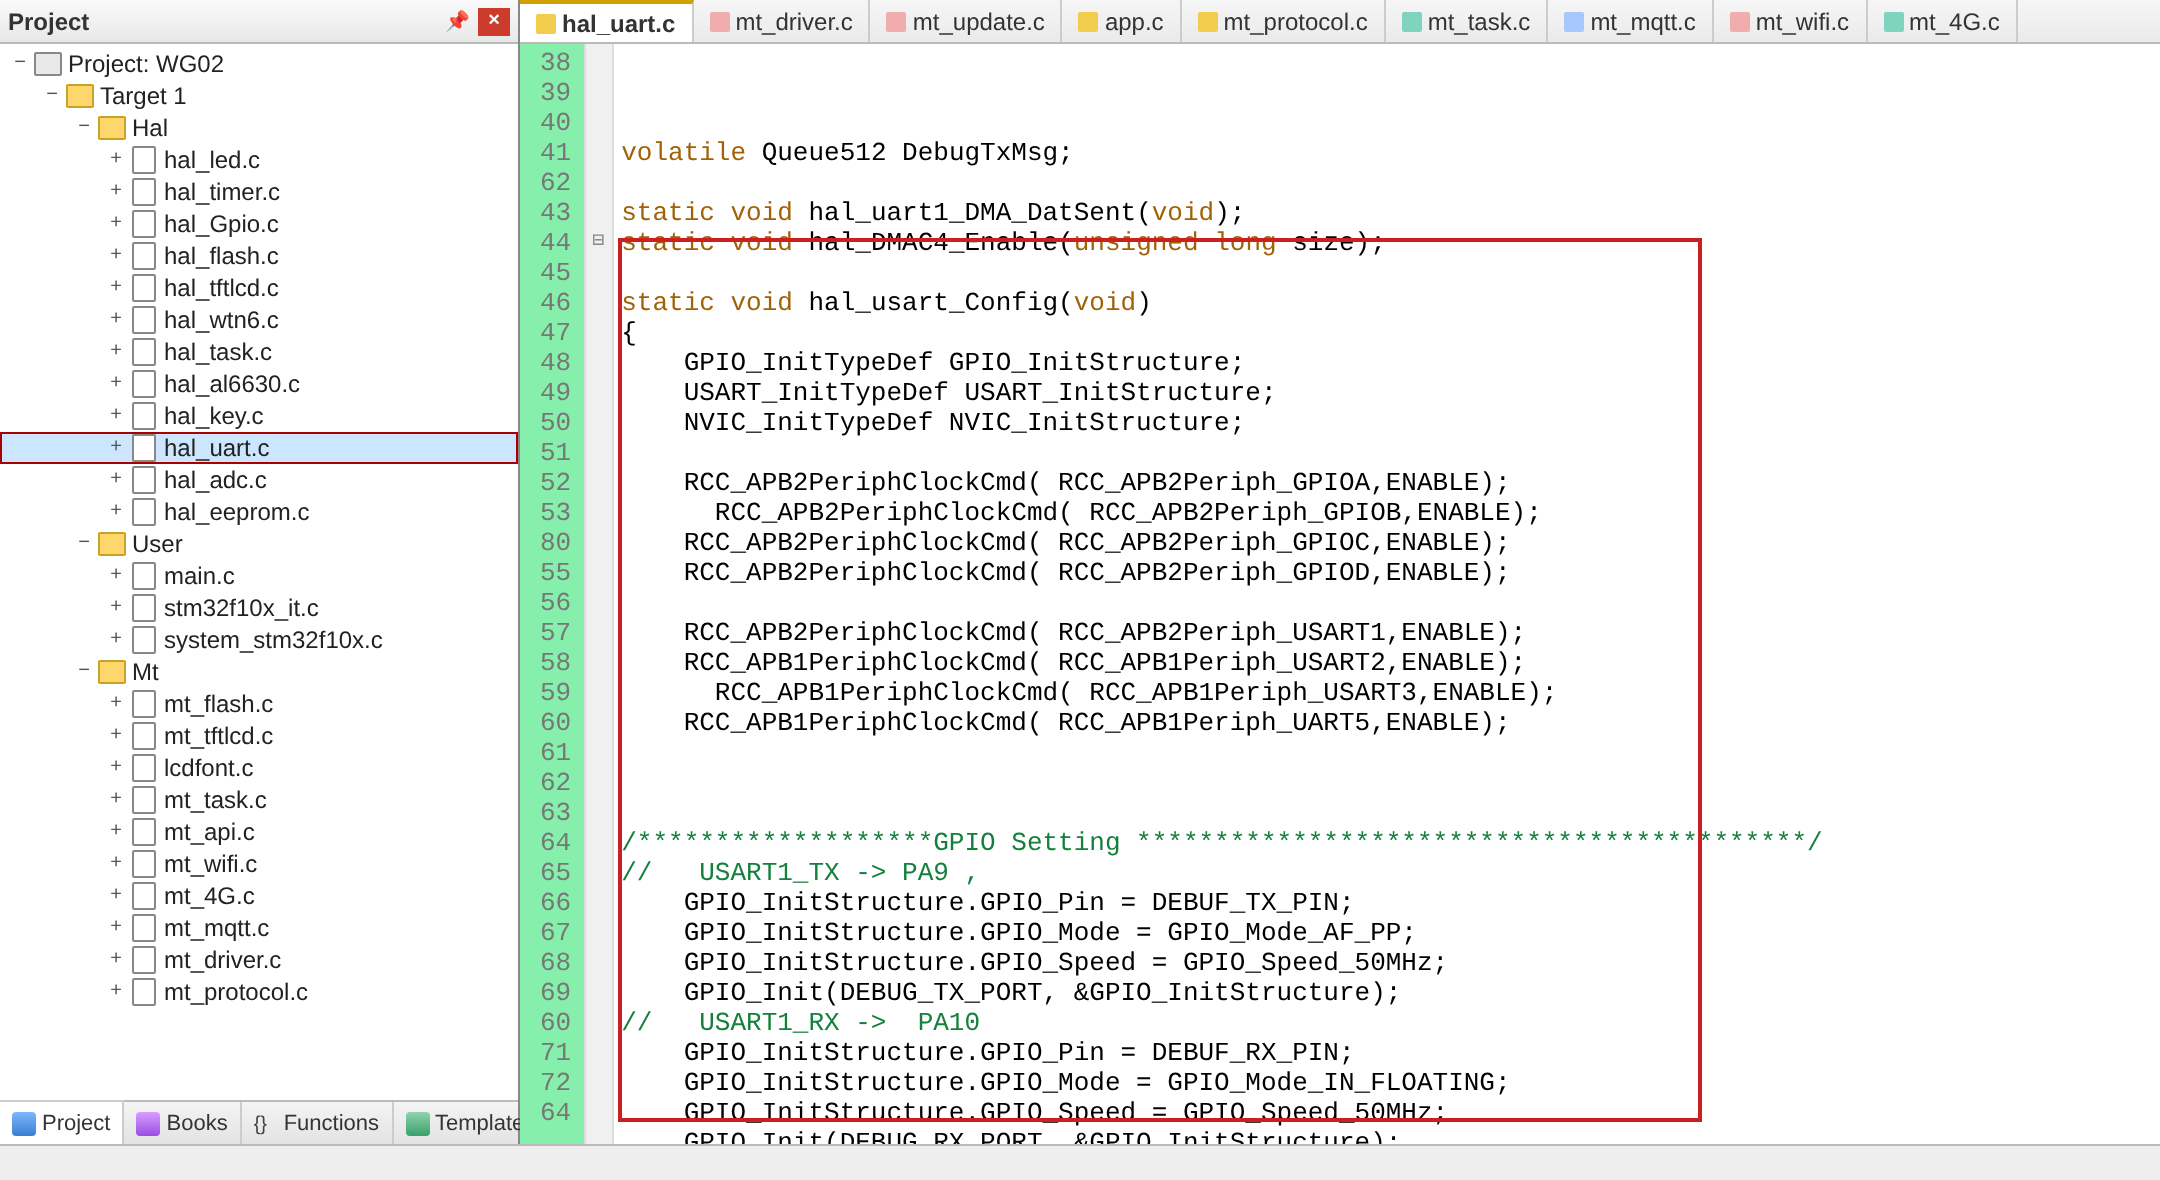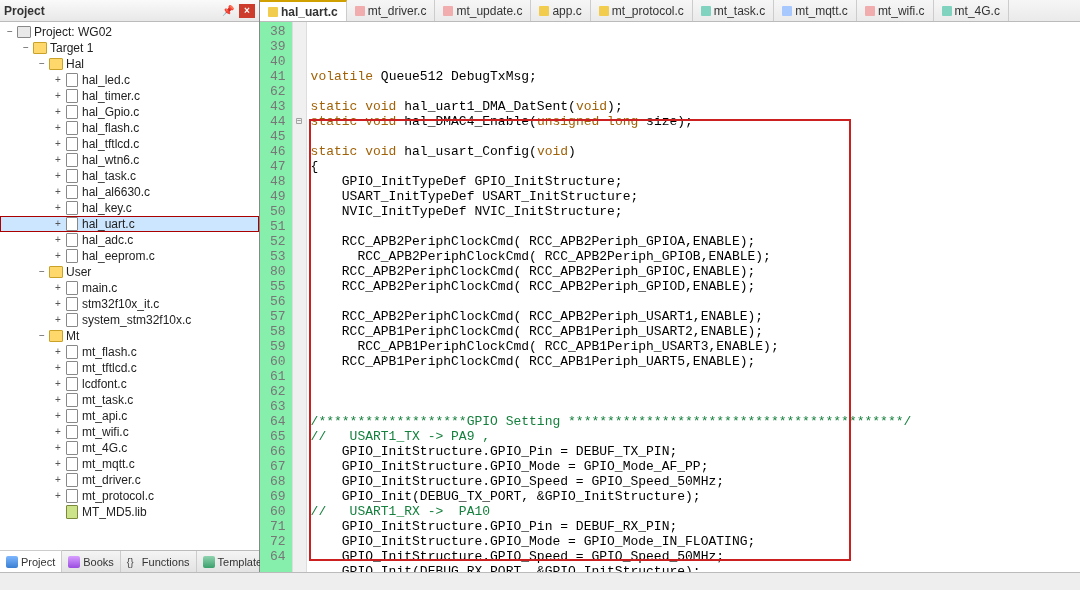--- a/index.html
+++ b/index.html
@@ -404,25 +404,20 @@
         </div>
         <div class="tree-row indent3">
           <span class="expander">+</span>
           <span class="ticon file"></span>
           <span>mt_driver.c</span>
         </div>
         <div class="tree-row indent3">
           <span class="expander">+</span>
           <span class="ticon file"></span>
           <span>mt_protocol.c</span>
-        </div>
-        <div class="tree-row indent3">
-          <span class="expander"></span>
-          <span class="ticon lib"></span>
-          <span>MT_MD5.lib</span>
         </div>
       </div>
 
     <div class="panel-tabs">
       <div class="ptab active">
         <span class="pticon proj"></span>
         <span>Project</span>
       </div>
       <div class="ptab">
         <span class="pticon books"></span>

